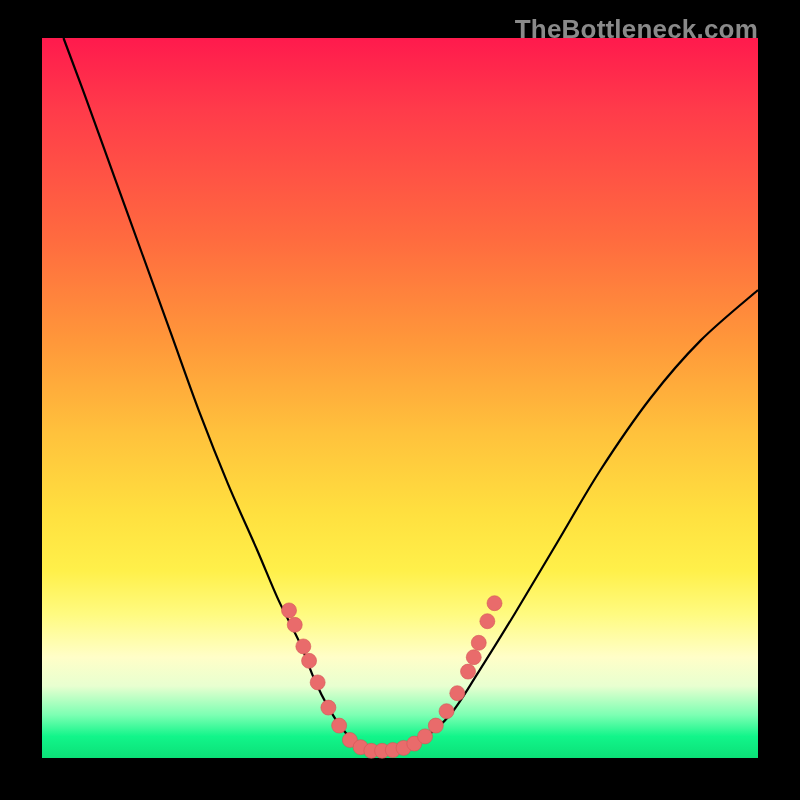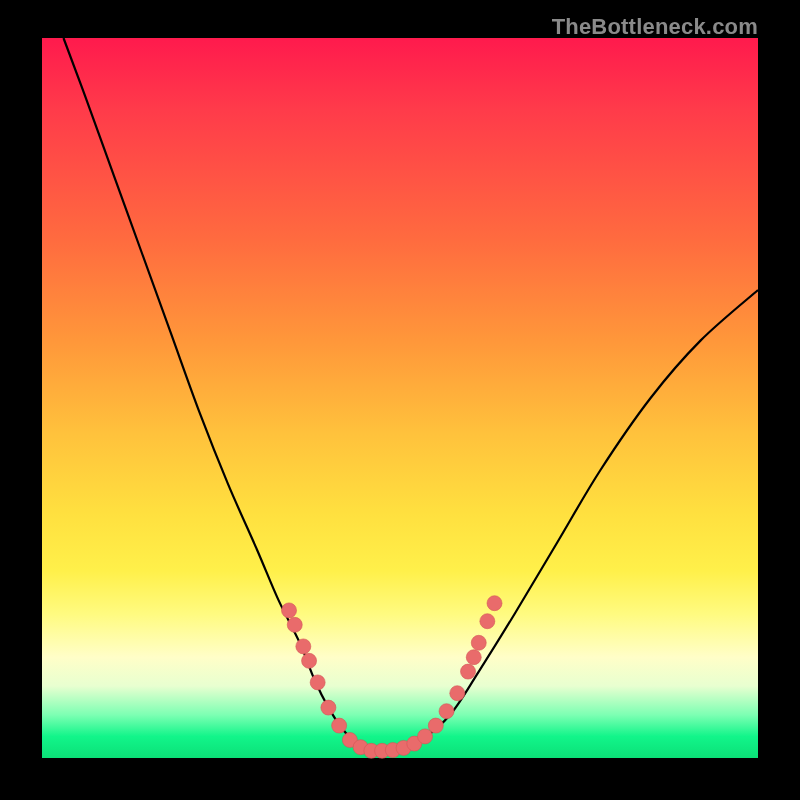--- a/index.html
+++ b/index.html
@@ -39,21 +39,21 @@
       #7dffb3 94%,
       #12f58a 97%,
       #0be077 100%
     );
   }
   .watermark {
     position: absolute;
     top: 14px;
     right: 42px;
     color: #8a8a8a;
-    font-size: 22px;
+    font-size: 26px;
     font-weight: 600;
     letter-spacing: 0.2px;
     user-select: none;
   }
   svg.curve {
     position: absolute;
     left: 0;
     top: 0;
     width: 716px;
     height: 720px;

